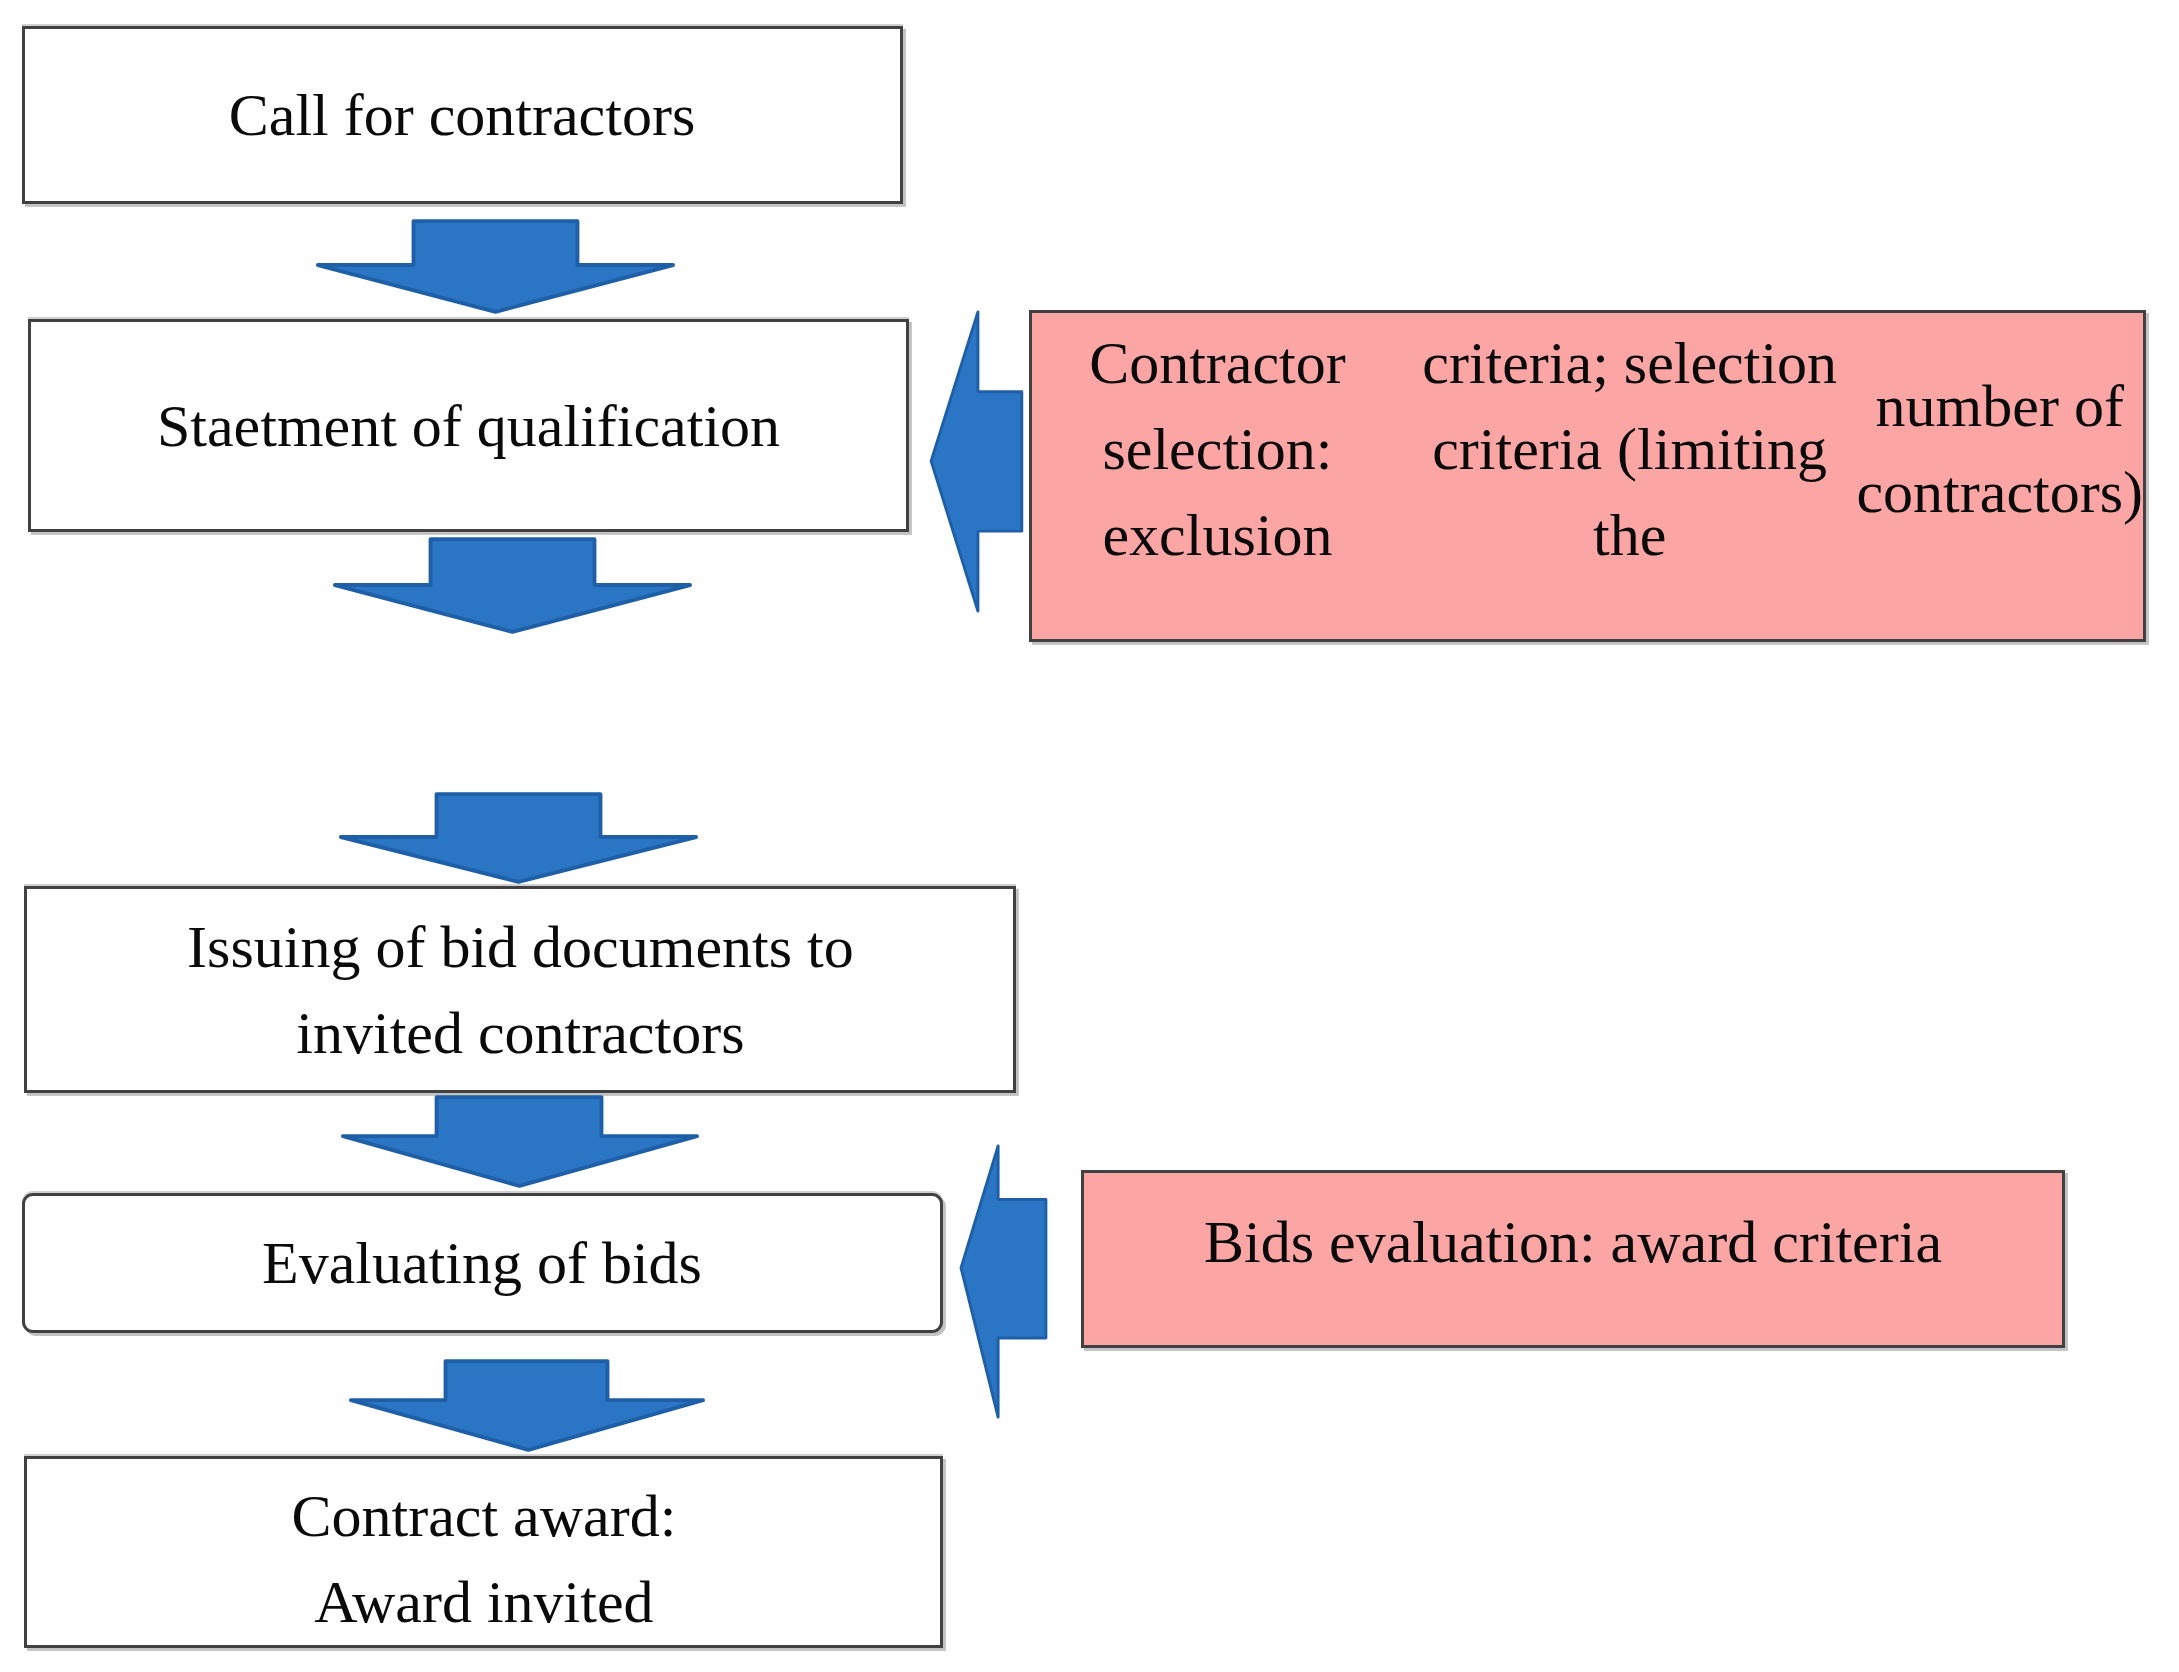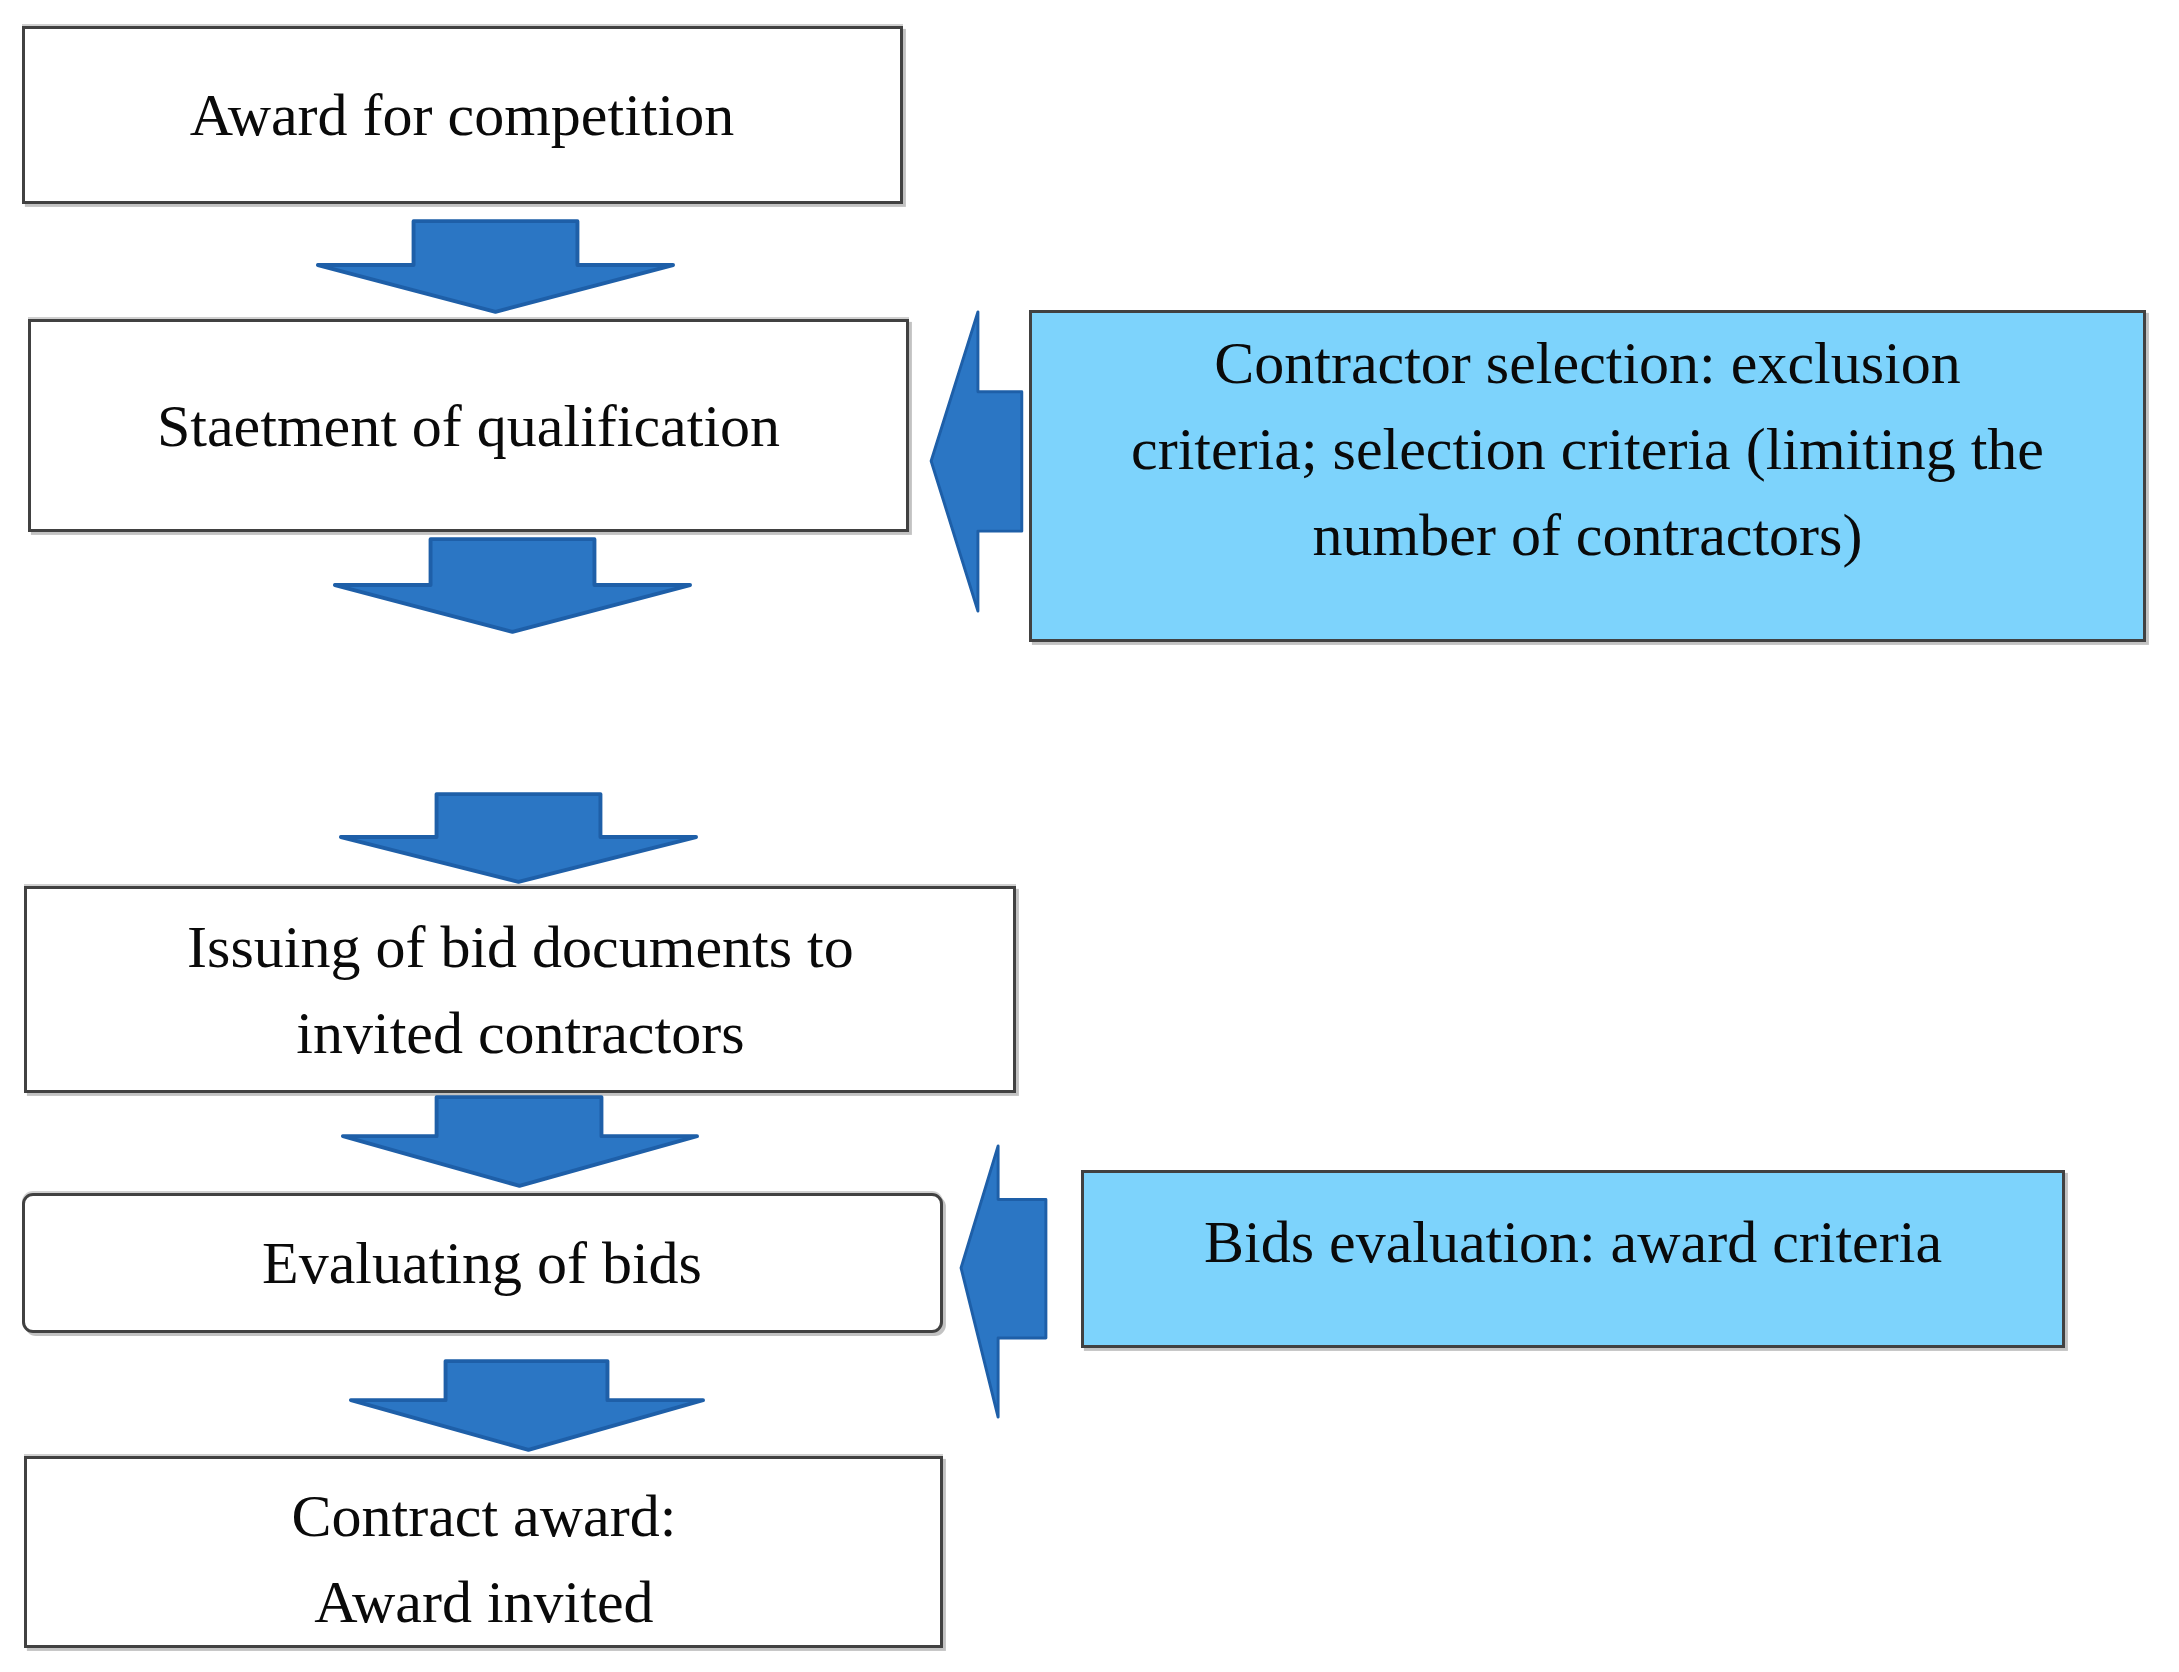--- a/index.html
+++ b/index.html
@@ -15,39 +15,39 @@
     display:flex;flex-direction:column;align-items:center;justify-content:center;
     text-align:center;
     color:#0a0a0a;
     font-size:60px;line-height:86px;
     box-sizing:border-box;
   }
   .pbox .ln{white-space:nowrap;}
 
   .annot{
     position:absolute;
-    background:#7dd3fc;
+    background:#fca5a5;
     border:3.9px solid #414141;
     box-shadow:2.9px 2.9px 0 rgba(120,120,120,0.45);
-    display:flex;flex-direction:column;align-items:center;justify-content:center;
+    display:flex;flex-direction:row;align-items:center;justify-content:center;
     text-align:center;
     color:#0a0a0a;
     font-size:60px;line-height:86px;
     box-sizing:border-box;
   }
 
   svg.arrow{position:absolute;overflow:visible;}
 </style>
 </head>
 <body>
 
 <div class="stage">
 
   <div class="pbox" style="left:21.5px;top:26px;width:881px;height:178px;">
-    <div class="ln">Award for competition</div>
+    <div class="ln">Call for contractors</div>
   </div>
 
   <svg class="arrow" style="left:316px;top:219px;" width="359" height="95" viewBox="0 0 368 97">
     <polygon points="100,2 268,2 268,47 366,47 184,95 2,47 100,47" fill="#2b76c4" stroke="#1e5fa8" stroke-width="4" stroke-linejoin="round"></polygon>
   </svg>
 
   <div class="pbox" style="left:28px;top:319px;width:881px;height:213px;">
     <div class="ln">Staetment of qualification</div>
   </div>
 

